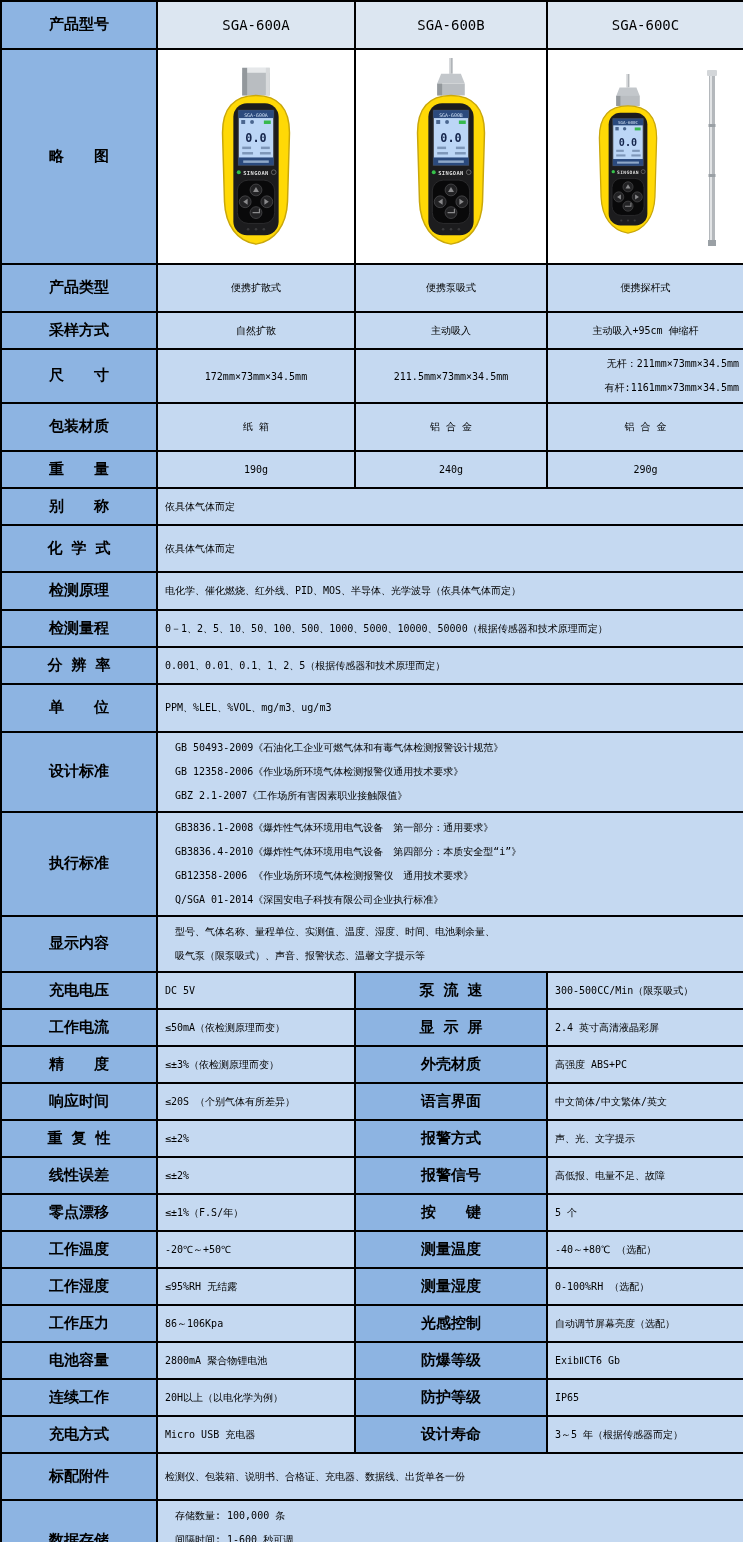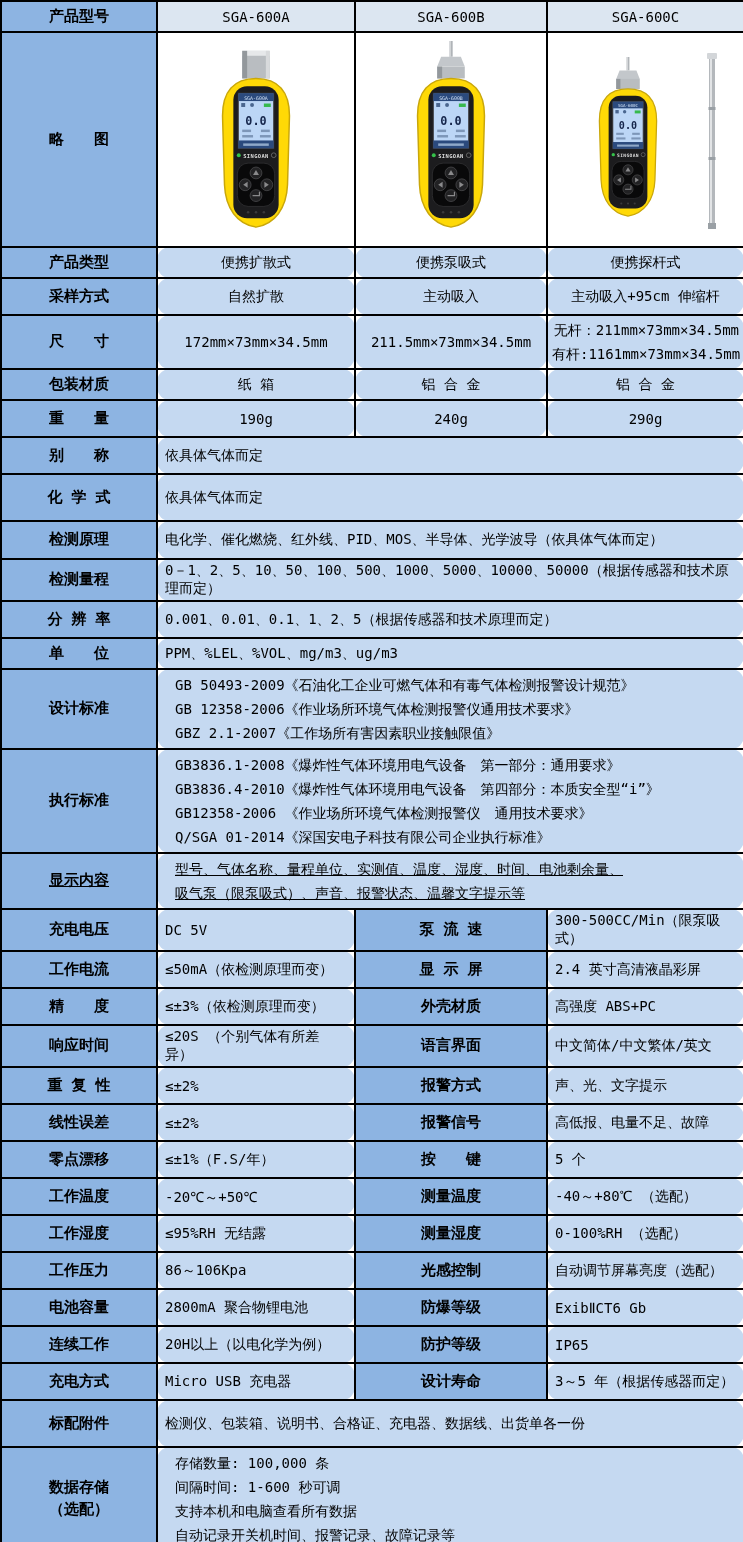--- a/index.html
+++ b/index.html
@@ -3,29 +3,29 @@
 <meta charset="utf-8">
 <style>
   html,body{margin:0;padding:0;background:#ffffff;}
   body{width:743px;font-family:"DejaVu Sans Mono","Liberation Sans",sans-serif;color:#000;}
   table{border-collapse:collapse;table-layout:fixed;width:743px;background:#fff;}
   td{border:2px solid #000;overflow:hidden;vertical-align:middle;}
   col.c1{width:156px;} col.c2{width:198px;} col.c3{width:192px;} col.c4{width:197px;}
   .lbl{background:#8DB4E2;font-weight:bold;font-size:15px;text-align:center;line-height:1.45;}
   .model-cell{background:#DCE6F1;font-size:14px;text-align:center;}
   .img-cell{background:#ffffff;text-align:center;padding:8px;}
-  .val{background:#C5D9F1;font-size:14px;border-radius:13px;}
+  .val{background:#C5D9F1;font-size:10px;}
   .vc{text-align:center;}
   .vleft{text-align:left;padding:2px 7px;}
   .lines{padding:3px 17px;}
   .lines div{line-height:24px;white-space:nowrap;}
   .dim2 div{line-height:24px;white-space:nowrap;}
   .dim2{text-align:right;padding:2px 4px;}
-  tr.h36{height:31px;} tr.h37{height:37px;padding-left:48px;} tr.h35{height:47px;} tr.h38{height:38px;}
-  tr.h54{height:54px;} tr.h52{height:52px;text-decoration:underline;} tr.h76{height:76px;} tr.h103{height:103px;}
+  tr.h36{height:48px;} tr.h37{height:37px;padding-left:48px;} tr.h35{height:47px;} tr.h38{height:38px;}
+  tr.h54{height:54px;} tr.h52{height:52px;} tr.h76{height:76px;} tr.h103{height:103px;}
   tr.h102{height:102px;} tr.h201{height:201px;}
   .c-flex{display:flex;align-items:center;justify-content:center;gap:14px;}
   svg text{font-family:"DejaVu Sans Mono","Liberation Sans",sans-serif;}
 </style>
 </head>
 <body>
 
 <table>
 <colgroup>
       <col class="c1">

